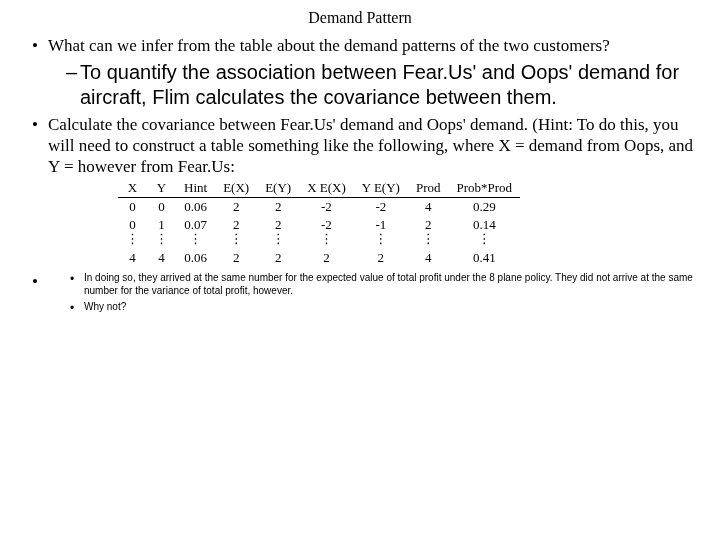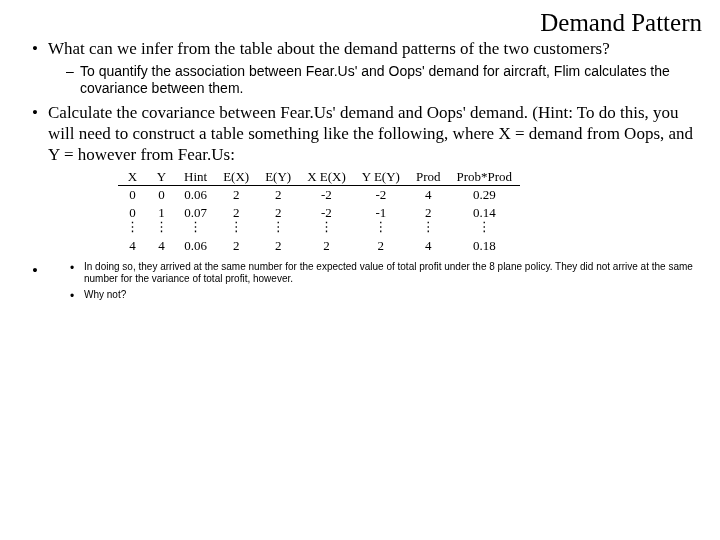--- a/index.html
+++ b/index.html
@@ -8,24 +8,24 @@
     width: 720px;
     height: 540px;
     box-sizing: border-box;
     font-family: "Times New Roman", Times, serif;
     color: #000;
     background: #fff;
     font-size: 17px;
     line-height: 1.22;
   }
   h1 {
-    text-align: right;
+    text-align: center;
     font-weight: normal;
-    font-size: 25px;
-    margin: 0 0 0 0;
+    font-size: 16px;
+    margin: 0 0 8px 0;
   }
   ul.lvl1 {
     margin: 0;
     padding-left: 18px;
     list-style: none;
   }
   ul.lvl1 > li {
     position: relative;
     padding-left: 12px;
     margin-bottom: 6px;
@@ -34,21 +34,21 @@
     content: "•";
     position: absolute;
     left: -4px;
     top: 0;
   }
   .lvl2 {
     margin: 4px 0 0 10px;
     padding-left: 12px;
     list-style: none;
     font-family: Arial, Helvetica, sans-serif;
-    font-size: 14px;
+    font-size: 20px;
   }
   .lvl2 > li {
     position: relative;
     padding-left: 10px;
     margin-bottom: 4px;
   }
   .lvl2 > li::before {
     content: "–";
     position: absolute;
     left: -4px;
@@ -163,21 +163,21 @@
           </tr>
           <tr>
             <td>4</td>
             <td>4</td>
             <td>0.06</td>
             <td>2</td>
             <td>2</td>
             <td>2</td>
             <td>2</td>
             <td>4</td>
-            <td>0.18</td>
+            <td>0.41</td>
           </tr>
         </tbody>
       </table>
     </div>
   </li>
 
   <li>
     <ul class="lvl2b">
       <li>In doing so, they arrived at the same number for the expected value of total profit under the 8 plane policy. They did not arrive at the same number for the variance of total profit, however.</li>
       <li>Why not?</li>

